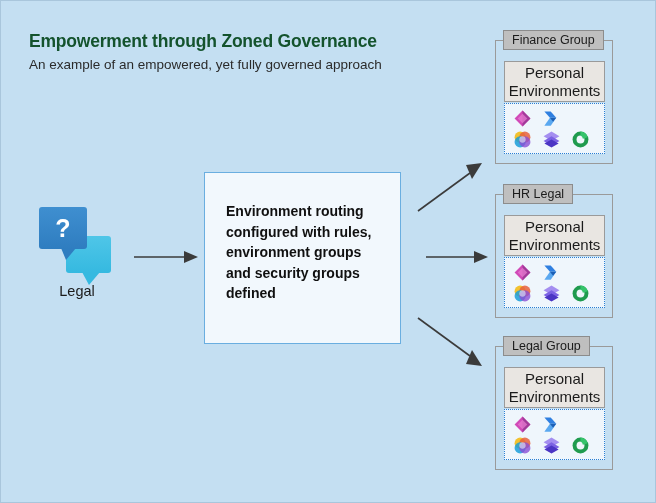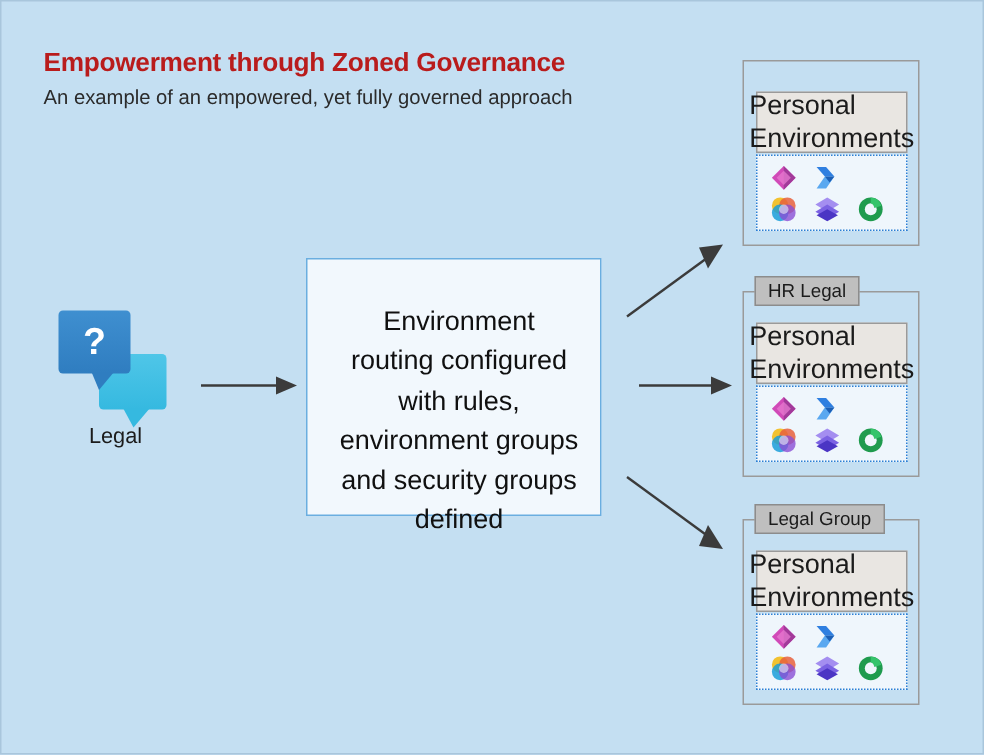--- a/index.html
+++ b/index.html
@@ -22,21 +22,21 @@
     box-sizing: border-box;
   }
 
   
   #title {
     position: absolute;
     left: 28px;
     top: 30px;
     font-size: 17.5px;
     font-weight: bold;
-    color: #b91c1c;
+    color: #14532d;
     letter-spacing: -0.2px;
     white-space: nowrap;
   }
   #subtitle {
     position: absolute;
     left: 28px;
     top: 56px;
     font-size: 13.5px;
     color: #2b2b2b;
     white-space: nowrap;
@@ -122,25 +122,24 @@
     height: 172px;
     background: #f2f8fd;
     border: 1px solid #6aaee0;
     box-sizing: border-box;
   }
   #routing-text {
     position: absolute;
     left: 21px;
     top: 28px;
     width: 160px;
-    font-size: 18px;
-    font-weight: normal;
+    font-size: 14px;
+    font-weight: bold;
     line-height: 1.47;
     color: #101010;
-    text-align: center;
   }
 
   
   .arrow-svg {
     position: absolute;
     overflow: visible;
   }
   .arrow-line {
     stroke: #3b3b3b;
     stroke-width: 1.6;
@@ -179,22 +178,22 @@
     left: 8px;
     top: 20px;
     width: 101px;
     height: 41px;
     background: #e9e6e2;
     border: 1px solid #9a9a9a;
     box-sizing: border-box;
     display: flex;
     align-items: center;
     justify-content: center;
-    text-align: left;
-    font-size: 18px;
+    text-align: center;
+    font-size: 15px;
     line-height: 1.2;
     color: #1b1b1b;
   }
   .env-pool {
     position: absolute;
     left: 8px;
     top: 62px;
     width: 101px;
     height: 51px;
     background: #eff6fc;
@@ -249,20 +248,21 @@
     <line class="arrow-line" x1="0" y1="8" x2="48" y2="8"></line>
     <polygon class="arrow-head" points="48,2 62,8 48,14"></polygon>
   </svg>
 
   <svg class="arrow-svg" style="left:415px; top:315px;" width="68" height="52">
     <line class="arrow-line" x1="2" y1="2" x2="54" y2="40"></line>
     <polygon class="arrow-head" points="50,48 66,50 56,34"></polygon>
   </svg>
 
   <div class="group-card" style="left:494px; top:39px; height:124px;">
+    <div class="group-label">Finance Group</div>
     <div class="personal-box">Personal Environments</div>
     <div class="env-pool">
       <div class="icon-row top">
         <span class="p-icon">
           <svg width="19" height="19" viewBox="0 0 24 24">
             <polygon points="12,2 22,12 12,22 2,12" fill="#d14ab8"></polygon>
             <polygon points="12,2 22,12 12,22" fill="#a23a9a"></polygon>
             <polygon points="12,6 18,12 12,18 6,12" fill="#e77bd0" opacity="0.75"></polygon>
           </svg>
         </span>

